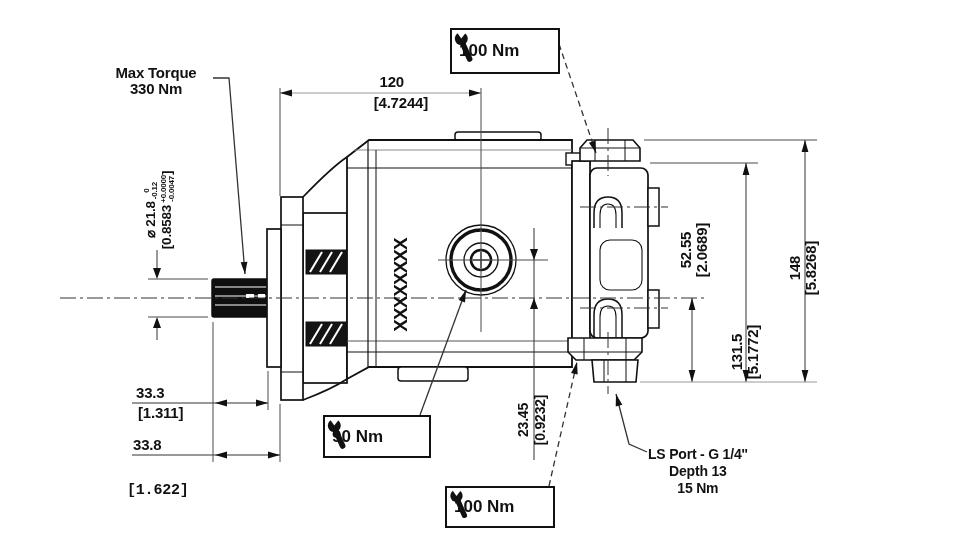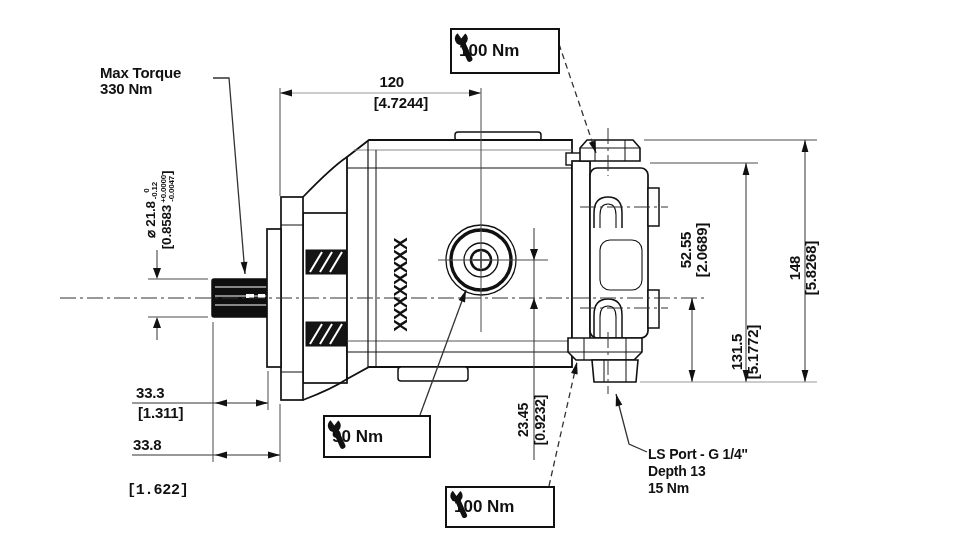--- a/index.html
+++ b/index.html
@@ -3,21 +3,21 @@
 <meta charset="utf-8">
 <style>
   html,body{margin:0;padding:0;background:#fff;}
   .stage{position:relative;width:960px;height:540px;background:#ffffff;overflow:hidden;
          font-family:"Liberation Sans",sans-serif;}
   .stage svg{position:absolute;left:0;top:0;}
   .txt{position:absolute;font-weight:bold;color:#111;letter-spacing:-0.2px;}
   .dim{font-size:15px;line-height:16px;}
   .rot{transform:translate(-50%,-50%) rotate(-90deg);text-align:center;white-space:nowrap;}
   .ctr{text-align:right;}
-  .rgt{text-align:left;}
+  .rgt{text-align:center;}
   .stk{display:inline-flex;flex-direction:column;font-size:8px;line-height:8px;
        vertical-align:middle;margin-left:2px;}
   .tbox{position:absolute;box-sizing:border-box;border:2.5px solid #111;background:#fff;
         display:flex;align-items:center;gap:6px;padding:3px 7px;}
   .tbox .lbl{font-weight:bold;font-size:17px;color:#111;white-space:nowrap;}
   .small{font-size:14px;line-height:17px;}
   .xmark{font-size:19px;letter-spacing:-1px;}
 </style>
 </head>
 <body>
@@ -236,19 +236,19 @@
 
 <div class="tbox" style="left:445px;top:486px;width:110px;height:42px;">
   <svg width="26" height="30" viewBox="0 0 28 34">
     <path d="M10,11 L19,31" stroke="#111" stroke-width="6" stroke-linecap="round"></path>
     <circle cx="10" cy="9" r="7" fill="#111"></circle>
     <path d="M10,9 L3,-1 L17,0 Z" fill="#fff"></path>
   </svg>
   <span class="lbl">100 Nm</span>
 </div>
 
-<div class="txt small" style="left:648px;top:446px;">
+<div class="txt small" style="left:648px;top:446px;text-align:center;">
   <div>LS Port - G 1/4''</div>
   <div>Depth 13</div>
   <div>15 Nm</div>
 </div>
 
 </div>
 
 </body></html>

